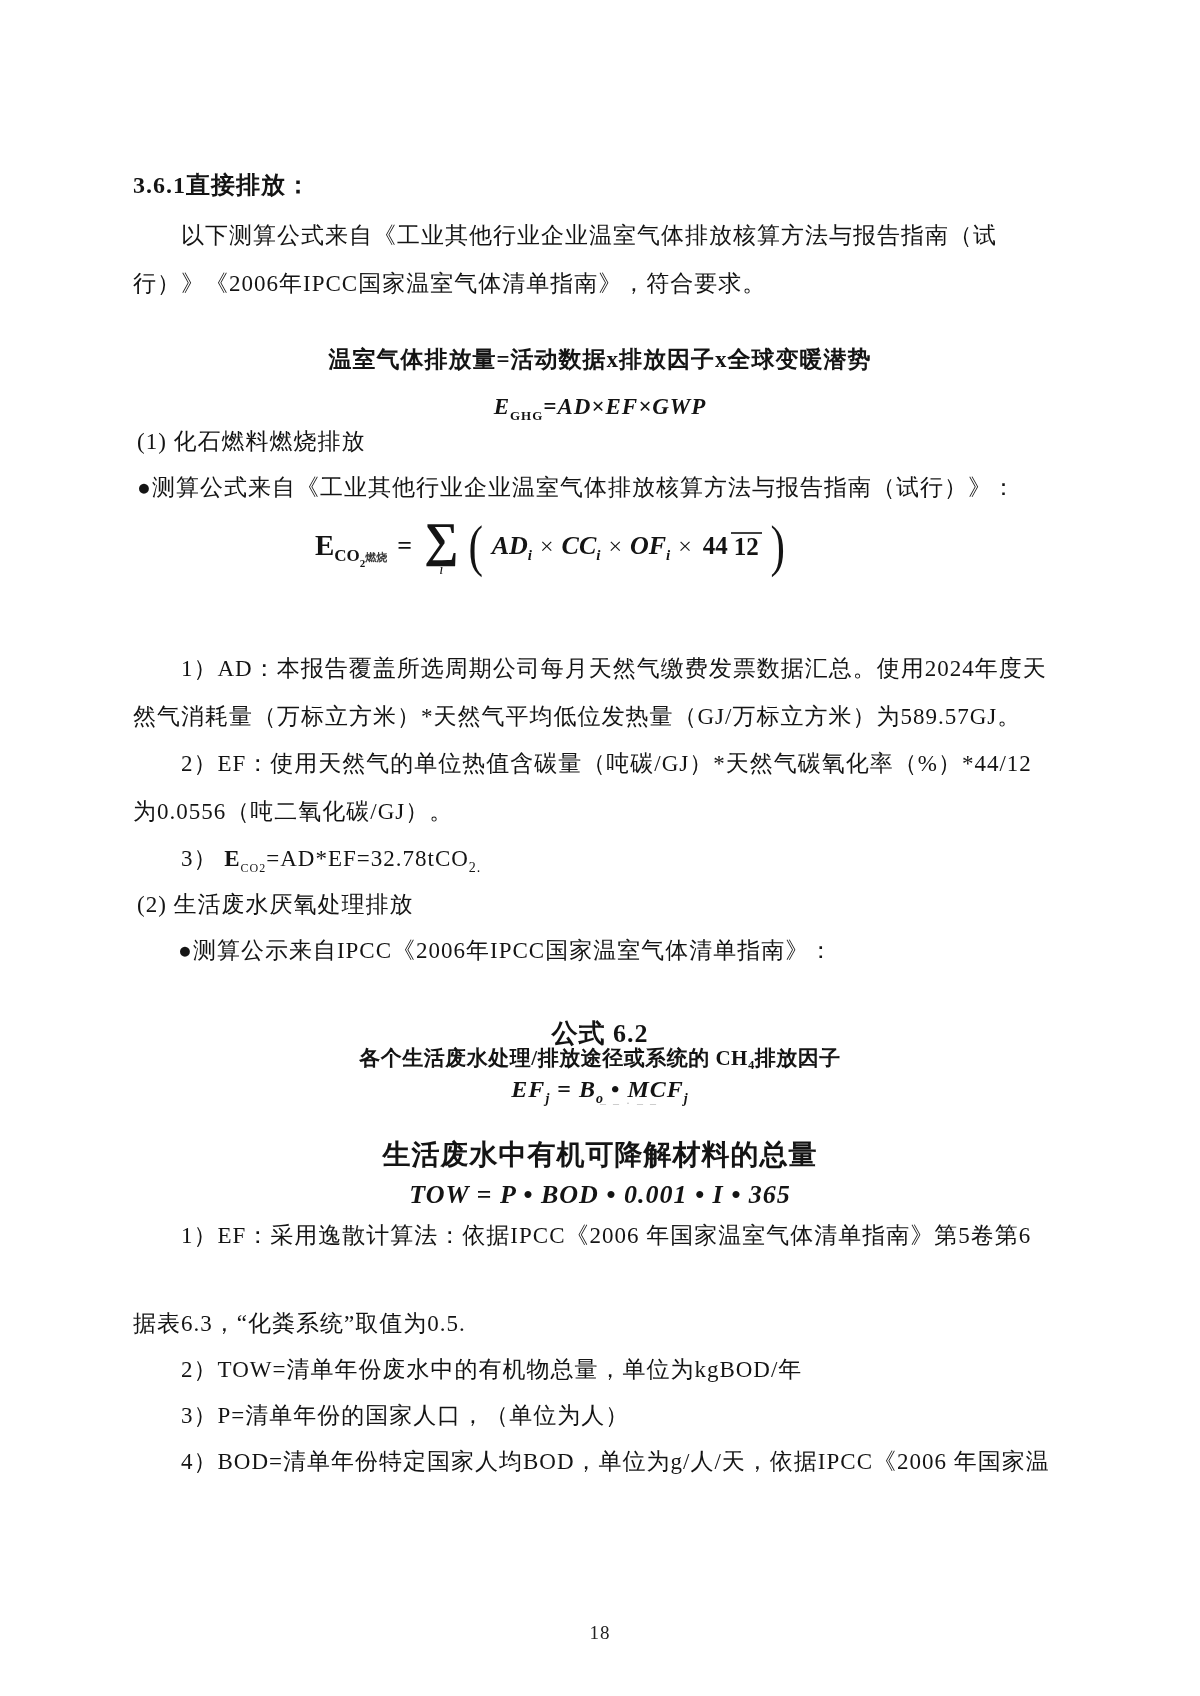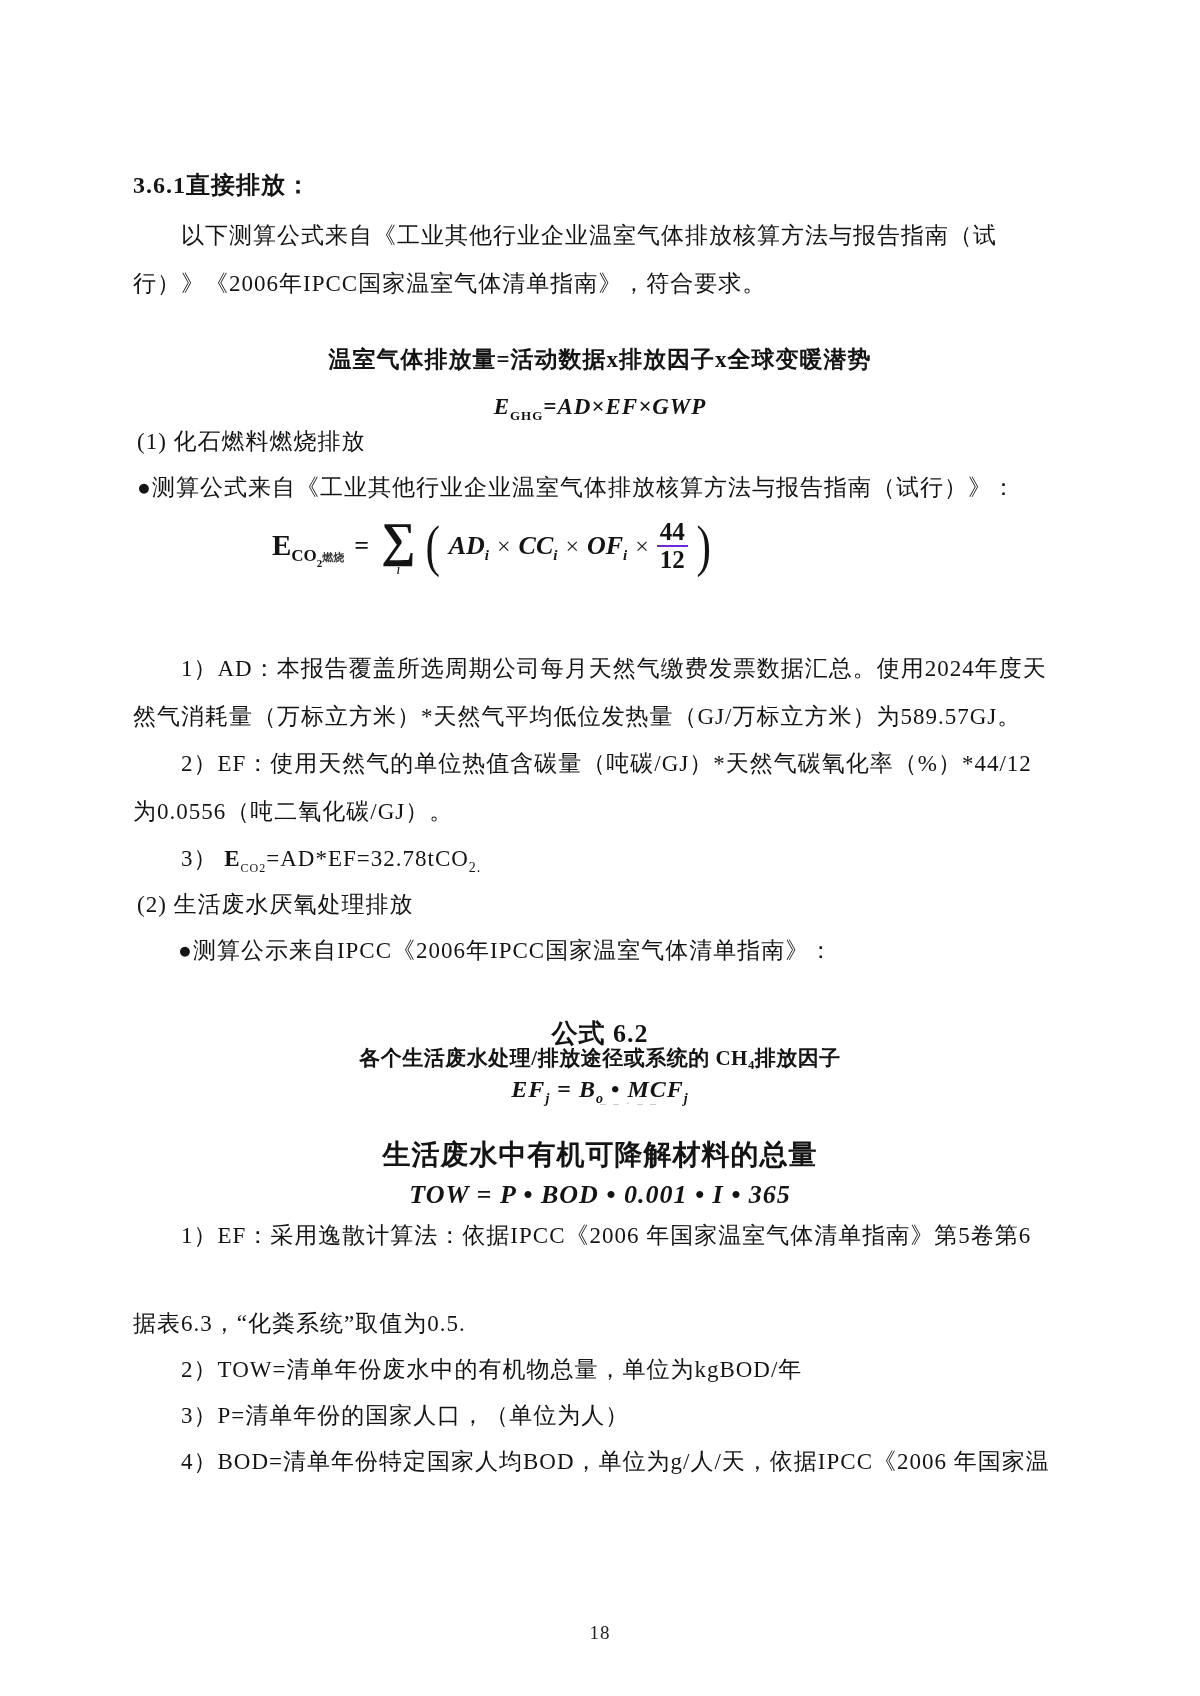--- a/index.html
+++ b/index.html
@@ -20,36 +20,37 @@
   .bold{font-weight:bold;}
   .centered{left:0;right:0;text-align:center;margin-top:28px;}
   
   .math{font-style:italic;font-family:"Liberation Serif","DejaVu Serif",serif;}
   .ghg-formula{font-size:23px;font-weight:600;letter-spacing:1px;}
   .ghg-formula .sm-sub{font-size:13px;font-style:normal;font-weight:600;text-align:right;}
   sub{line-height:0;}
   .eco2-row{
     display:flex;align-items:center;gap:6px;
     font-size:27px;
+    margin-left:43px;
   }
   .eco2-lhs{font-style:normal;font-weight:600;font-size:29px;letter-spacing:0;}
   .eco2-lhs .s1{font-size:17px;font-weight:600;}
   .eco2-lhs .s2{font-size:11px;font-weight:600;}
   .eco2-lhs .scn{font-size:11px;color:#3a3a3a;font-weight:600;}
   .eq-sign{font-style:normal;font-weight:600;font-size:26px;padding:0 4px;}
   .sigma-wrap{display:inline-flex;flex-direction:column;align-items:center;line-height:1;margin:0 2px;}
   .sigma{font-size:48px;font-style:normal;font-weight:600;}
   .sigma-sub{font-size:15px;font-style:italic;margin-top:-2px;}
   .big-paren{font-size:58px;font-weight:300;font-style:normal;line-height:0.9;transform:scaleX(.75);}
   .term{font-style:italic;font-weight:600;font-size:26px;}
   .term sub{font-size:15px;}
   .times{font-style:normal;font-weight:500;font-size:24px;padding:0 2px;}
-  .frac{display:inline-flex;flex-direction:column;align-items:center;line-height:1.05;font-style:normal;font-weight:600;font-size:25px;}
+  .frac{display:inline-flex;align-items:center;line-height:1.05;font-style:normal;font-weight:600;font-size:25px;}
   .frac .num{padding:0 3px;}
-  .frac .den{border-top:2px solid #6d28d9;padding:0 3px;}
+  .frac .den{border-top:2px solid #404040;padding:0 3px;}
   .ef-formula{font-size:24px;font-weight:600;letter-spacing:1px;}
   .ef-formula sub{font-size:14px;}
   .tow-title{font-size:28px;font-weight:bold;letter-spacing:1px;}
   .tow-formula{font-size:26px;font-weight:600;letter-spacing:1px;}
   .f62-label{font-size:26px;font-weight:bold;letter-spacing:1px;}
   .f62-caption{font-size:21px;font-weight:bold;letter-spacing:0.5px;}
   .artifact{color:#b5b5b5;font-size:12px;letter-spacing:2px;}
   .page-number{font-size:19px;letter-spacing:1px;color:#222;}
 </style>
 </head>

